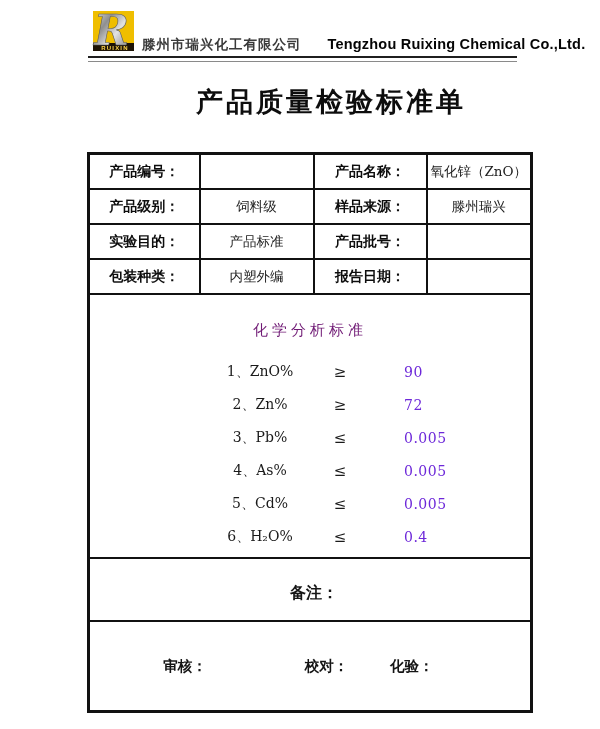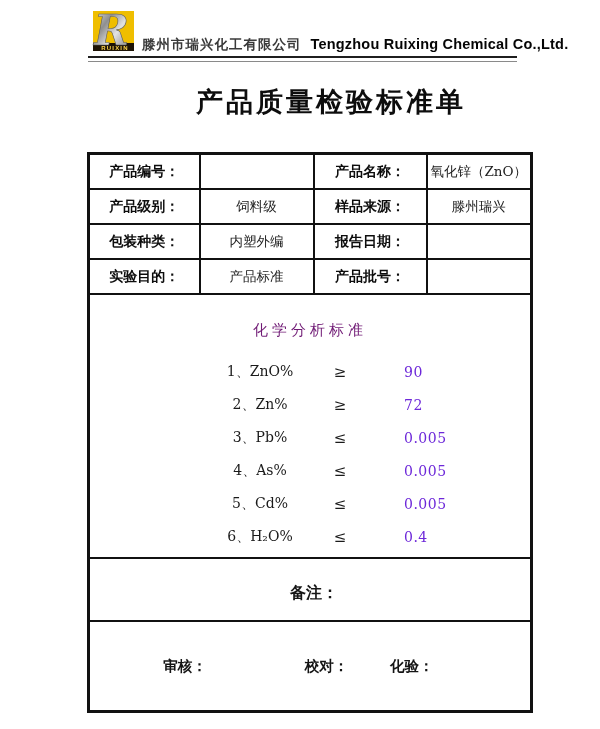--- a/index.html
+++ b/index.html
@@ -6,21 +6,21 @@
   .page {
     position:relative; width:600px; height:729px; margin:0 auto;
     background:#ffffff; overflow:hidden;
     font-family:"Liberation Sans", sans-serif; color:#1a1a1a;
   }
 
   
   .logo { position:absolute; left:86px; top:8px; width:52px; height:52px; }
   .company-line {
     position:absolute; left:142px; top:36px; white-space:nowrap;
-    display:flex; align-items:baseline; gap:9px;
+    display:flex; align-items:baseline; gap:26px;
   }
   .company-cn {
     font-family:"DejaVu Serif", serif; font-size:13.5px; color:#3a3a3a;
     letter-spacing:1px; font-weight:600;
   }
   .company-en {
     font-family:"Liberation Sans", sans-serif; font-weight:bold;
     font-size:14.5px; color:#050505; letter-spacing:0.2px;
   }
   .header-rule {
@@ -134,29 +134,29 @@
         <td class="lbl">产品名称：</td>
         <td class="val">氧化锌（ZnO）</td>
       </tr>
       <tr class="info-row">
         <td class="lbl">产品级别：</td>
         <td class="val">饲料级</td>
         <td class="lbl">样品来源：</td>
         <td class="val">滕州瑞兴</td>
       </tr>
       <tr class="info-row">
+        <td class="lbl">实验目的：</td>
+        <td class="val">产品标准</td>
+        <td class="lbl">产品批号：</td>
+        <td class="val"></td>
+      </tr>
+      <tr class="info-row">
         <td class="lbl">包装种类：</td>
         <td class="val">内塑外编</td>
         <td class="lbl">报告日期：</td>
-        <td class="val"></td>
-      </tr>
-      <tr class="info-row">
-        <td class="lbl">实验目的：</td>
-        <td class="val">产品标准</td>
-        <td class="lbl">产品批号：</td>
         <td class="val"></td>
       </tr>
 
       <tr>
         <td class="chem-cell" colspan="4">
           <div class="chem-title">化学分析标准</div>
           <div class="chem-items">
             <div class="chem-item">
               <span class="ci-name">1、ZnO%</span>
               <span class="ci-op">≥</span>

